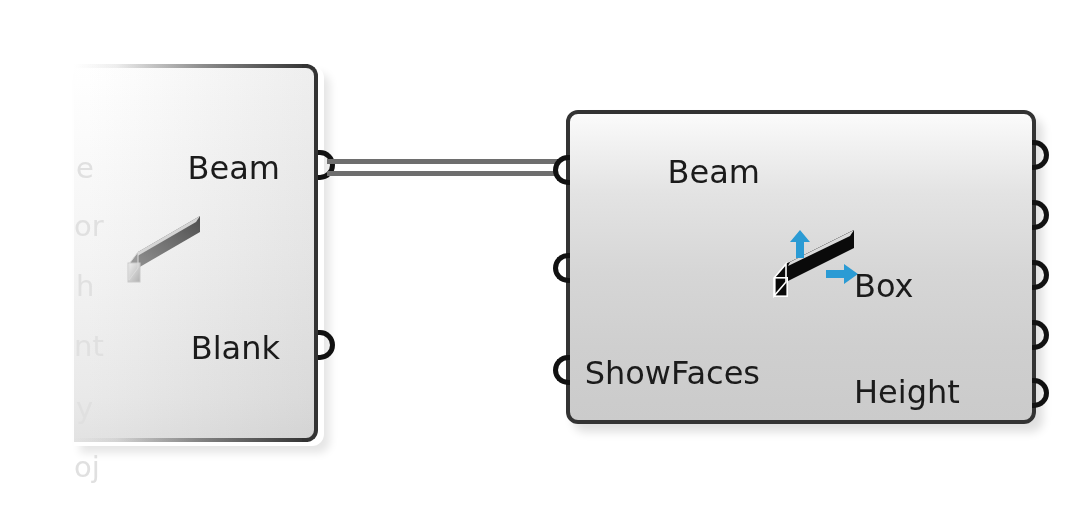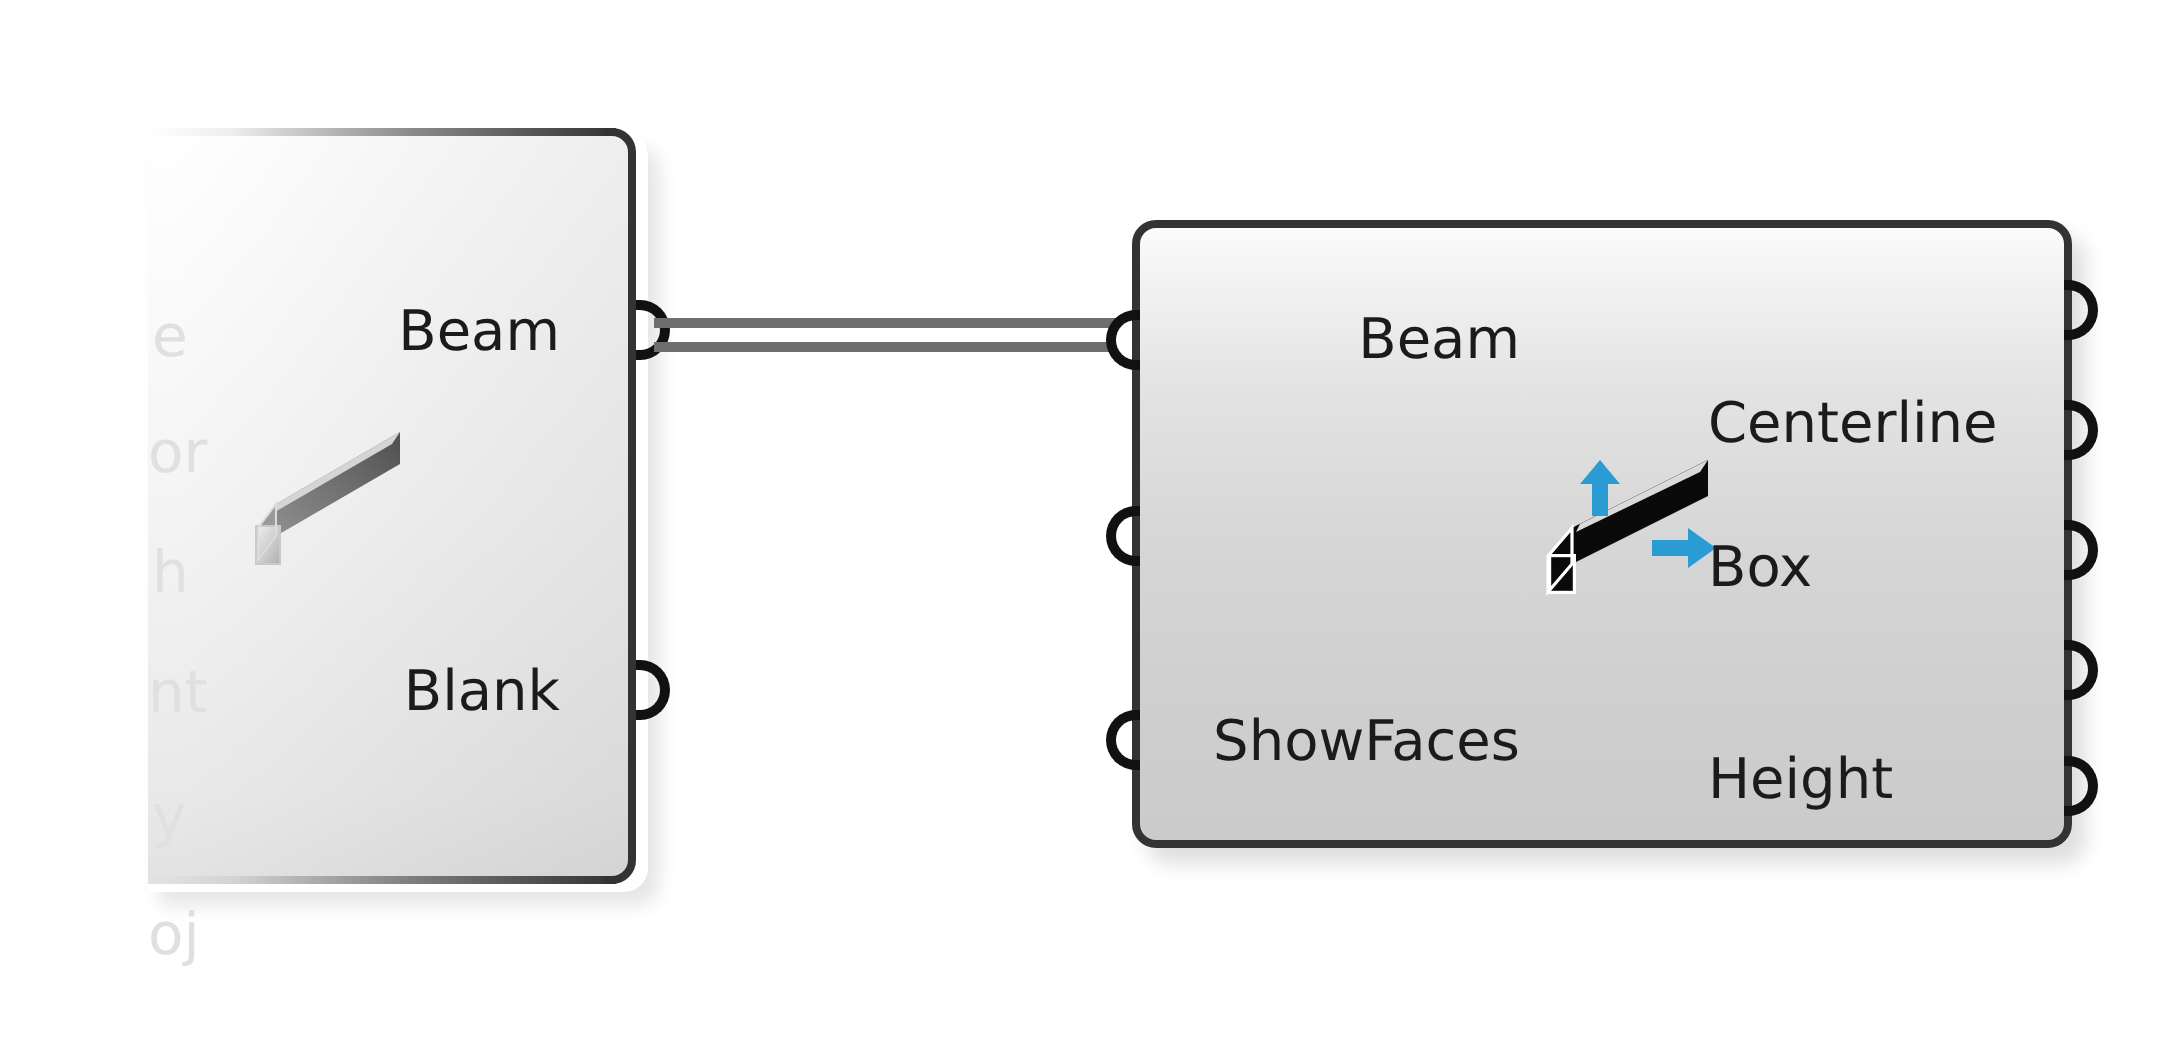--- a/index.html
+++ b/index.html
@@ -102,21 +102,21 @@
       #f3f3f3 8%,
       #e3e3e3 26%,
       #d6d6d6 52%,
       #cfcfcf 76%,
       #cbcbcb 100%);
   }
 
   
   .lbl {
     position: absolute;
-    font-size: 28px;
+    font-size: 32px;
     color: #1b1b1b;
     white-space: nowrap;
     line-height: 1;
   }
   .lbl-right { text-align: right; }
   .lbl-left  { text-align: left; }
 
   .lbl-ghost {
     position: absolute;
     font-size: 29px;
@@ -265,18 +265,17 @@
         <g fill="#2b9bd4">
           <polygon points="34,8 44,20 38,20 38,36 30,36 30,20 24,20"></polygon>
         </g>
 
         <g fill="#2b9bd4">
           <polygon points="92,52 78,62 78,56 60,56 60,48 78,48 78,42"></polygon>
         </g>
       </svg>
     </div>
 
-    <div class="lbl lbl-left" style="left:284px; top:84px;">Centerline</div>
     <div class="lbl lbl-left" style="left:284px; top:144px;margin-top:12px;">Box</div>
     <div class="lbl lbl-left" style="left:284px; top:262px;">Height</div>
   </div>
 
 </div>
 
 </body></html>

